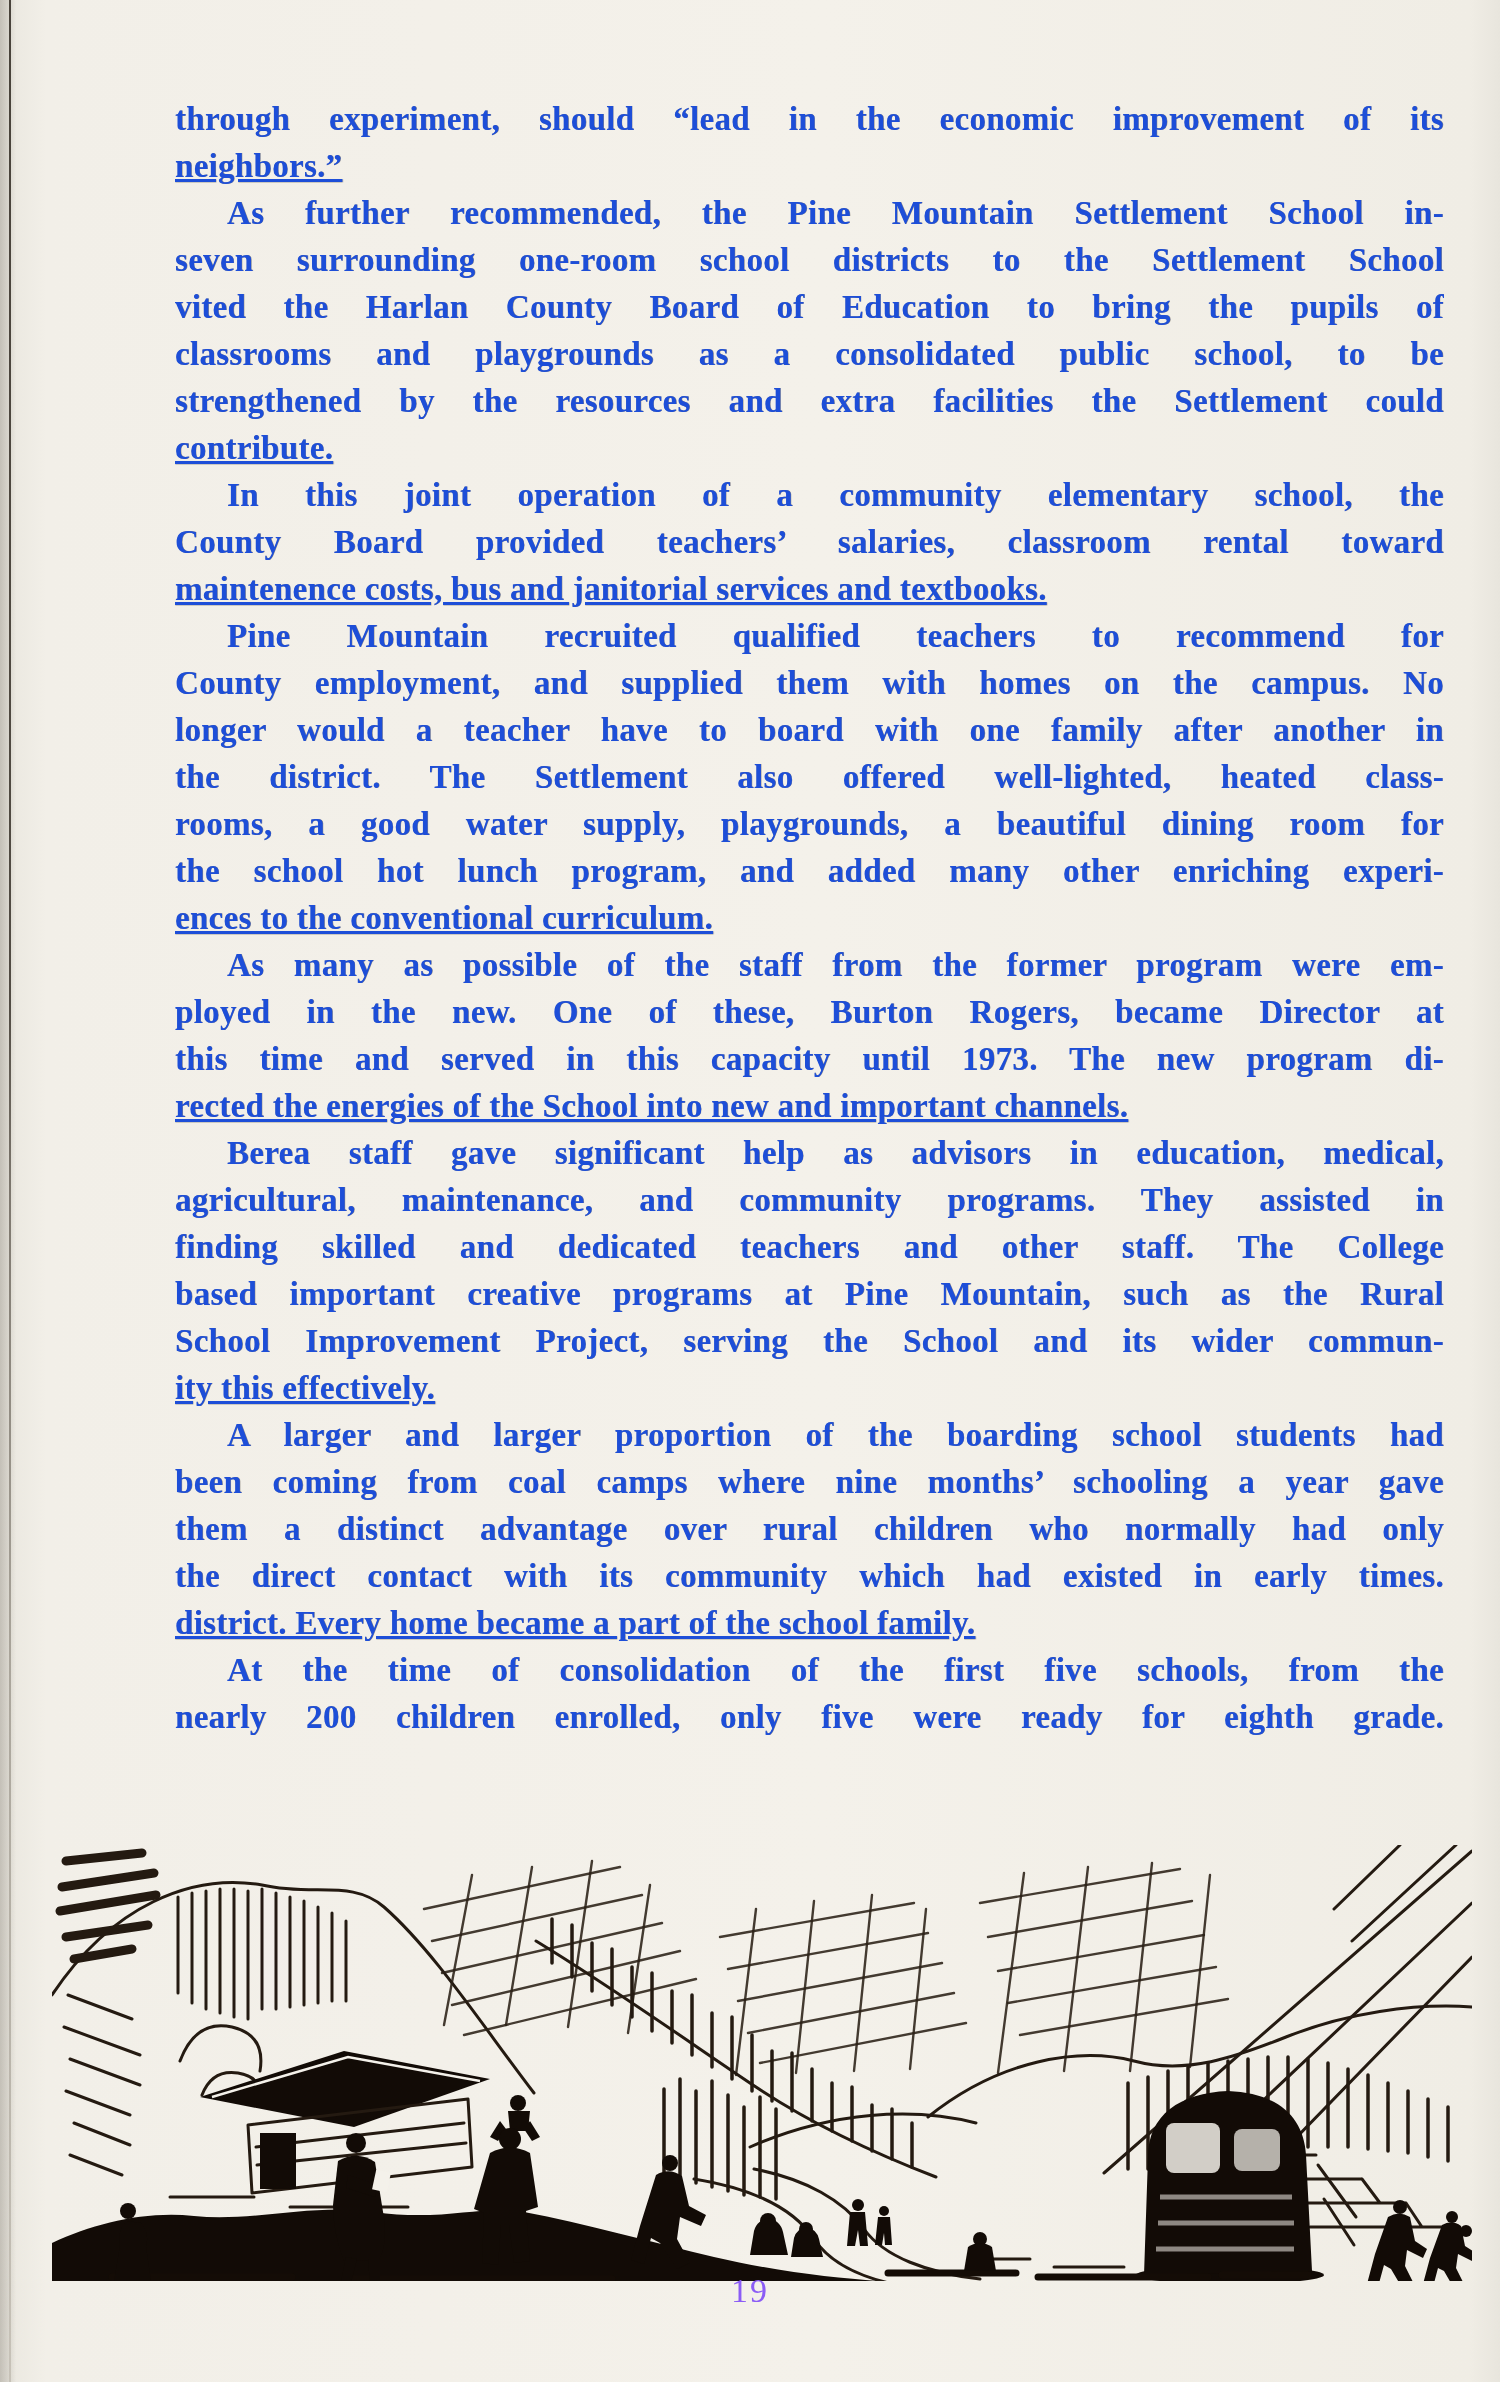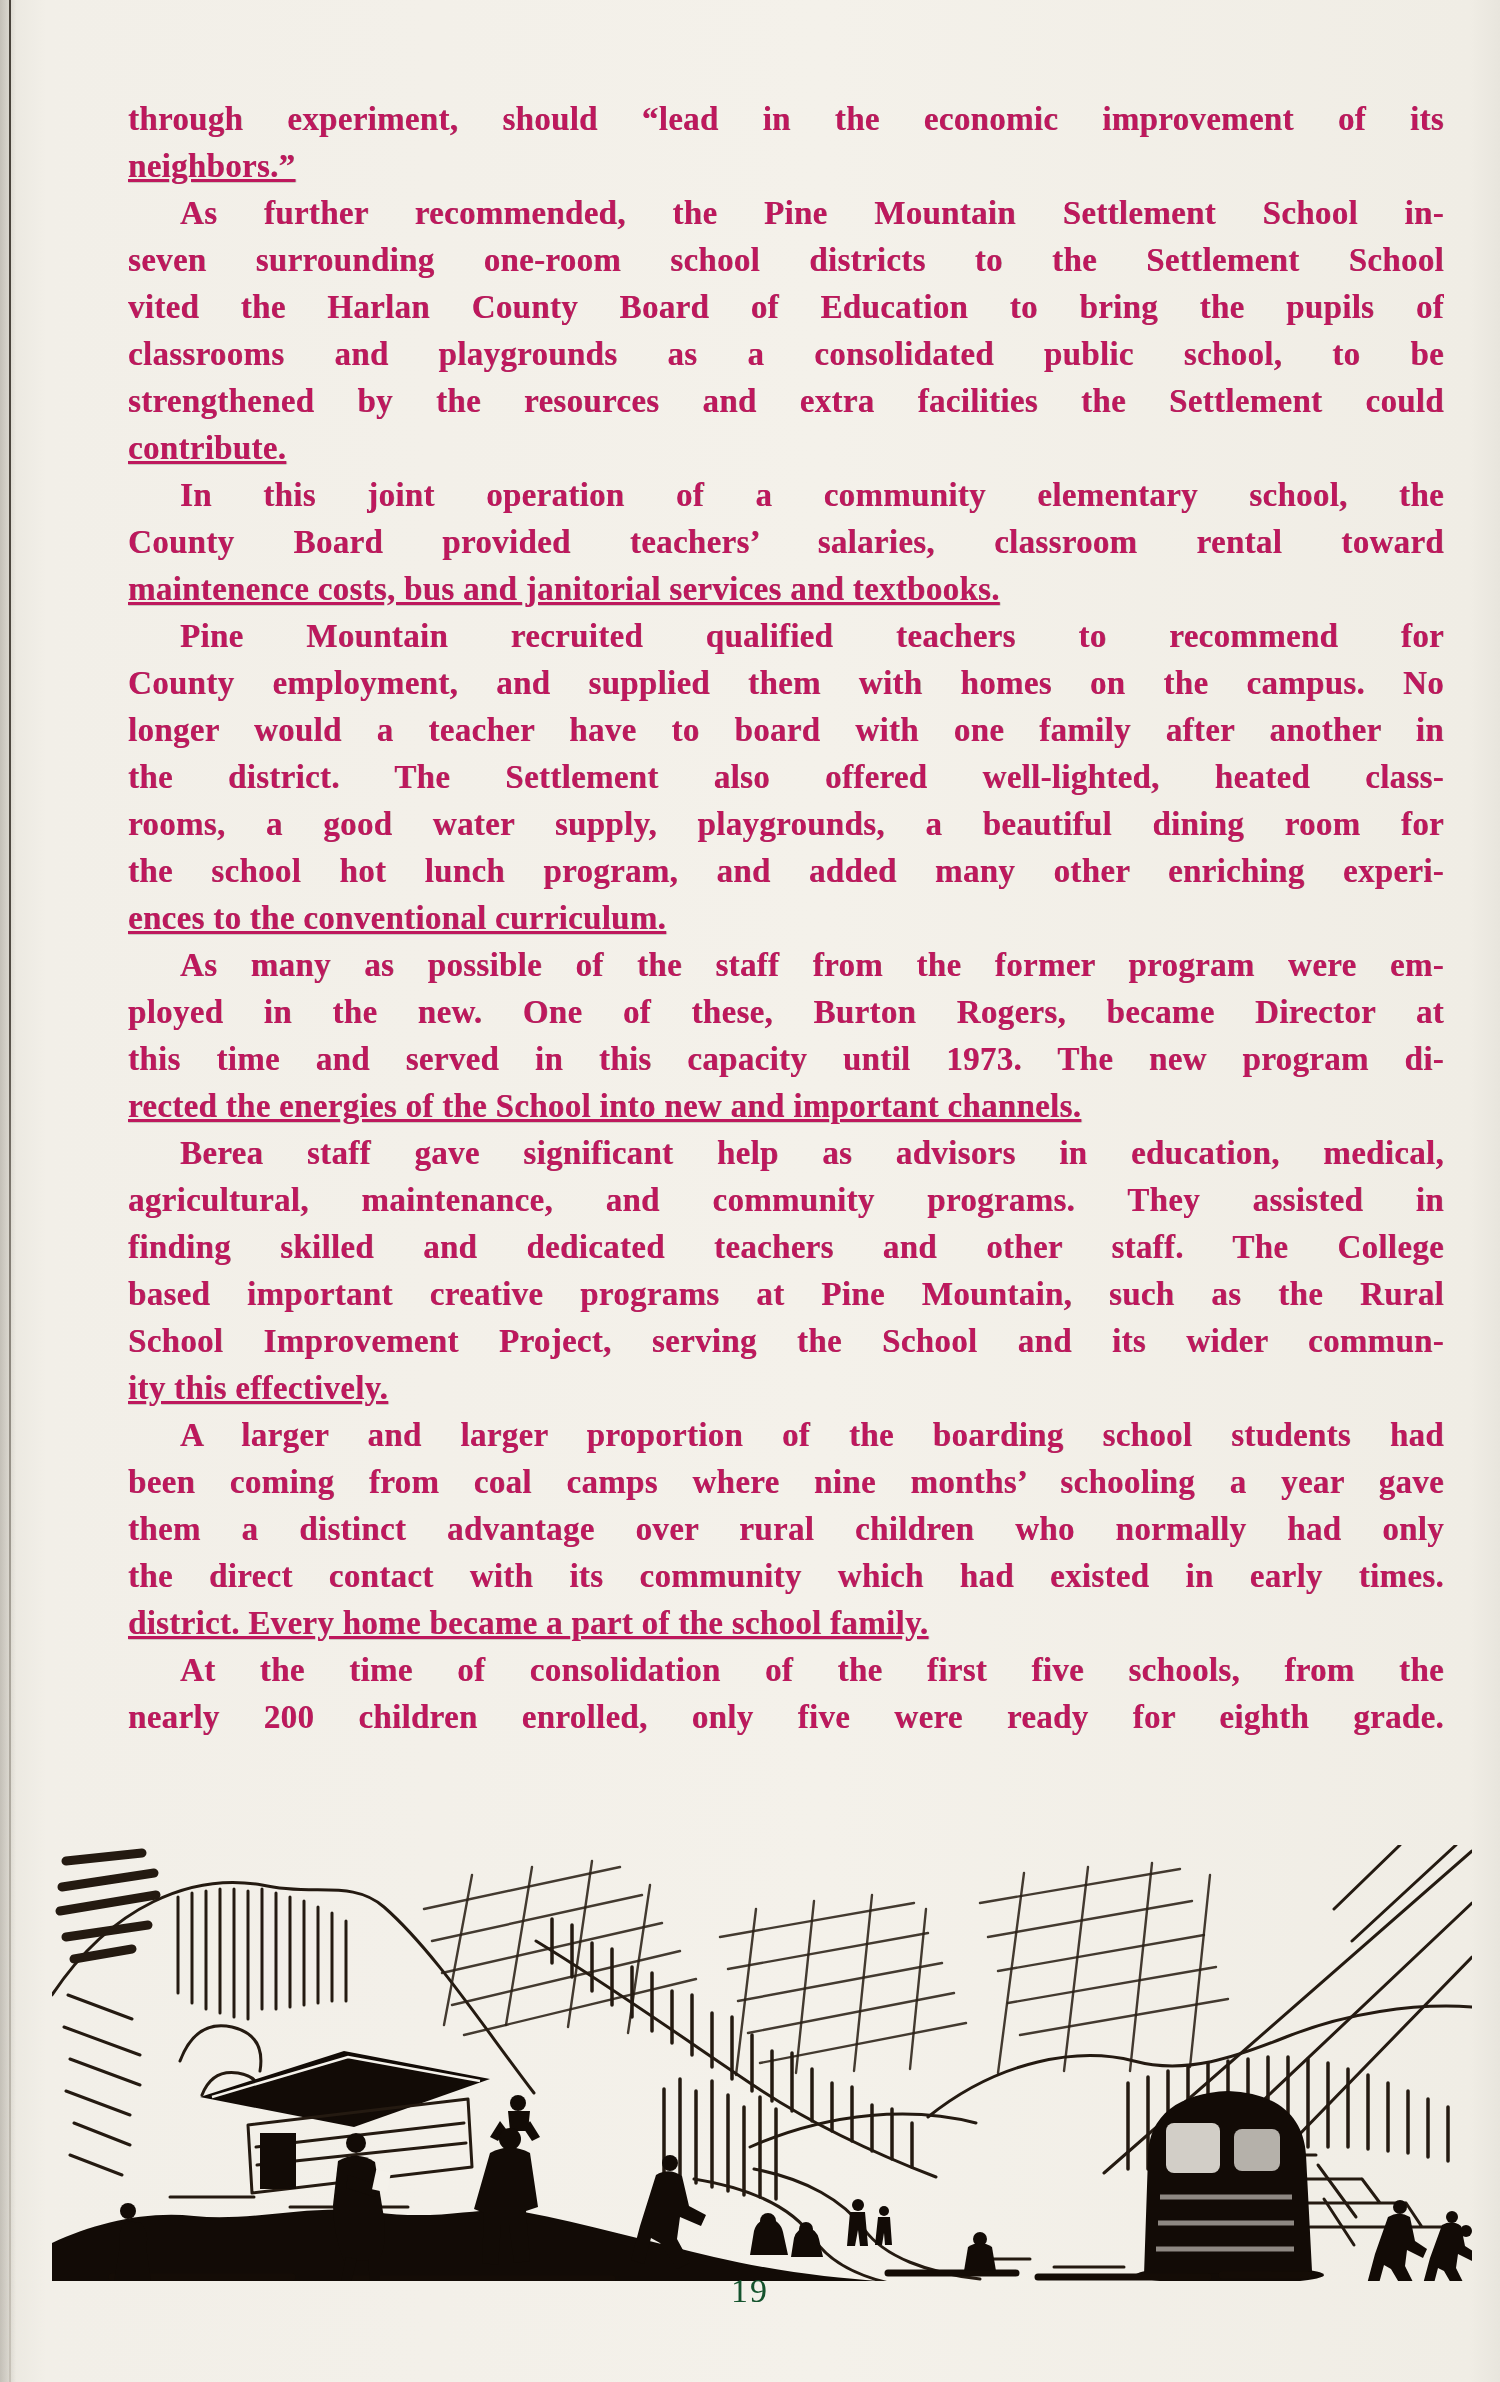--- a/index.html
+++ b/index.html
@@ -13,34 +13,34 @@
   .scan-shade{position:absolute;left:0;top:0;width:18px;height:100%;
     background:linear-gradient(90deg,rgba(110,104,94,0.30),rgba(110,104,94,0) 90%);}
   .scan-line{position:absolute;left:9px;top:0;width:2px;height:100%;
     background:linear-gradient(#49433b 0%,#514b43 42%,#7d776e 50%,#aaa59b 70%,#c7c2b8 100%);}
   .text-block{position:absolute;left:128px;top:96px;width:1316px;}
   .para{margin:0;padding:0;}
   .line{
     display:block;height:47px;line-height:47px;overflow:hidden;
     font-size:33px;font-weight:bold;letter-spacing:0.3px;
     text-align:justify;text-align-last:justify;
-    color:#be185d;text-shadow:0.4px 0.4px 0 rgba(27,19,13,0.45);
+    color:#1d4ed8;text-shadow:0.4px 0.4px 0 rgba(27,19,13,0.45);margin-left:47px;
   }
   .line.end{text-align-last:left;text-decoration:underline;}
   .line.ind{text-indent:52px;}
   figure.illustration{position:absolute;left:52px;top:1845px;width:1420px;height:436px;margin:0;padding:0;}
   figure.illustration svg{display:block;width:100%;height:100%;}
   .ln{fill:none;stroke:#241a11;stroke-width:3;stroke-linecap:round;stroke-linejoin:round;}
   .lnt{fill:none;stroke:#241a11;stroke-width:3.5;stroke-linecap:round;}
   .lnf{fill:none;stroke:#2a2016;stroke-width:2.4;stroke-linecap:round;opacity:.88;}
   .lng{fill:none;stroke:#140c06;stroke-width:7;stroke-linecap:round;}
   .thick{stroke-width:9;}
   .sil{fill:#120b06;stroke:none;}
   .page-number{position:absolute;left:0;top:2272px;width:1500px;text-align:center;
-    font-size:34px;font-weight:normal;color:#14532d;letter-spacing:2px;}
+    font-size:34px;font-weight:normal;color:#8b5cf6;letter-spacing:2px;}
 </style>
 </head>
 <body>
 
 <div class="scan-shade"></div>
 <div class="scan-line"></div>
 
 <main class="text-block">
   <p class="para">
     <span class="line">through experiment, should “lead in the economic improvement of its</span>

